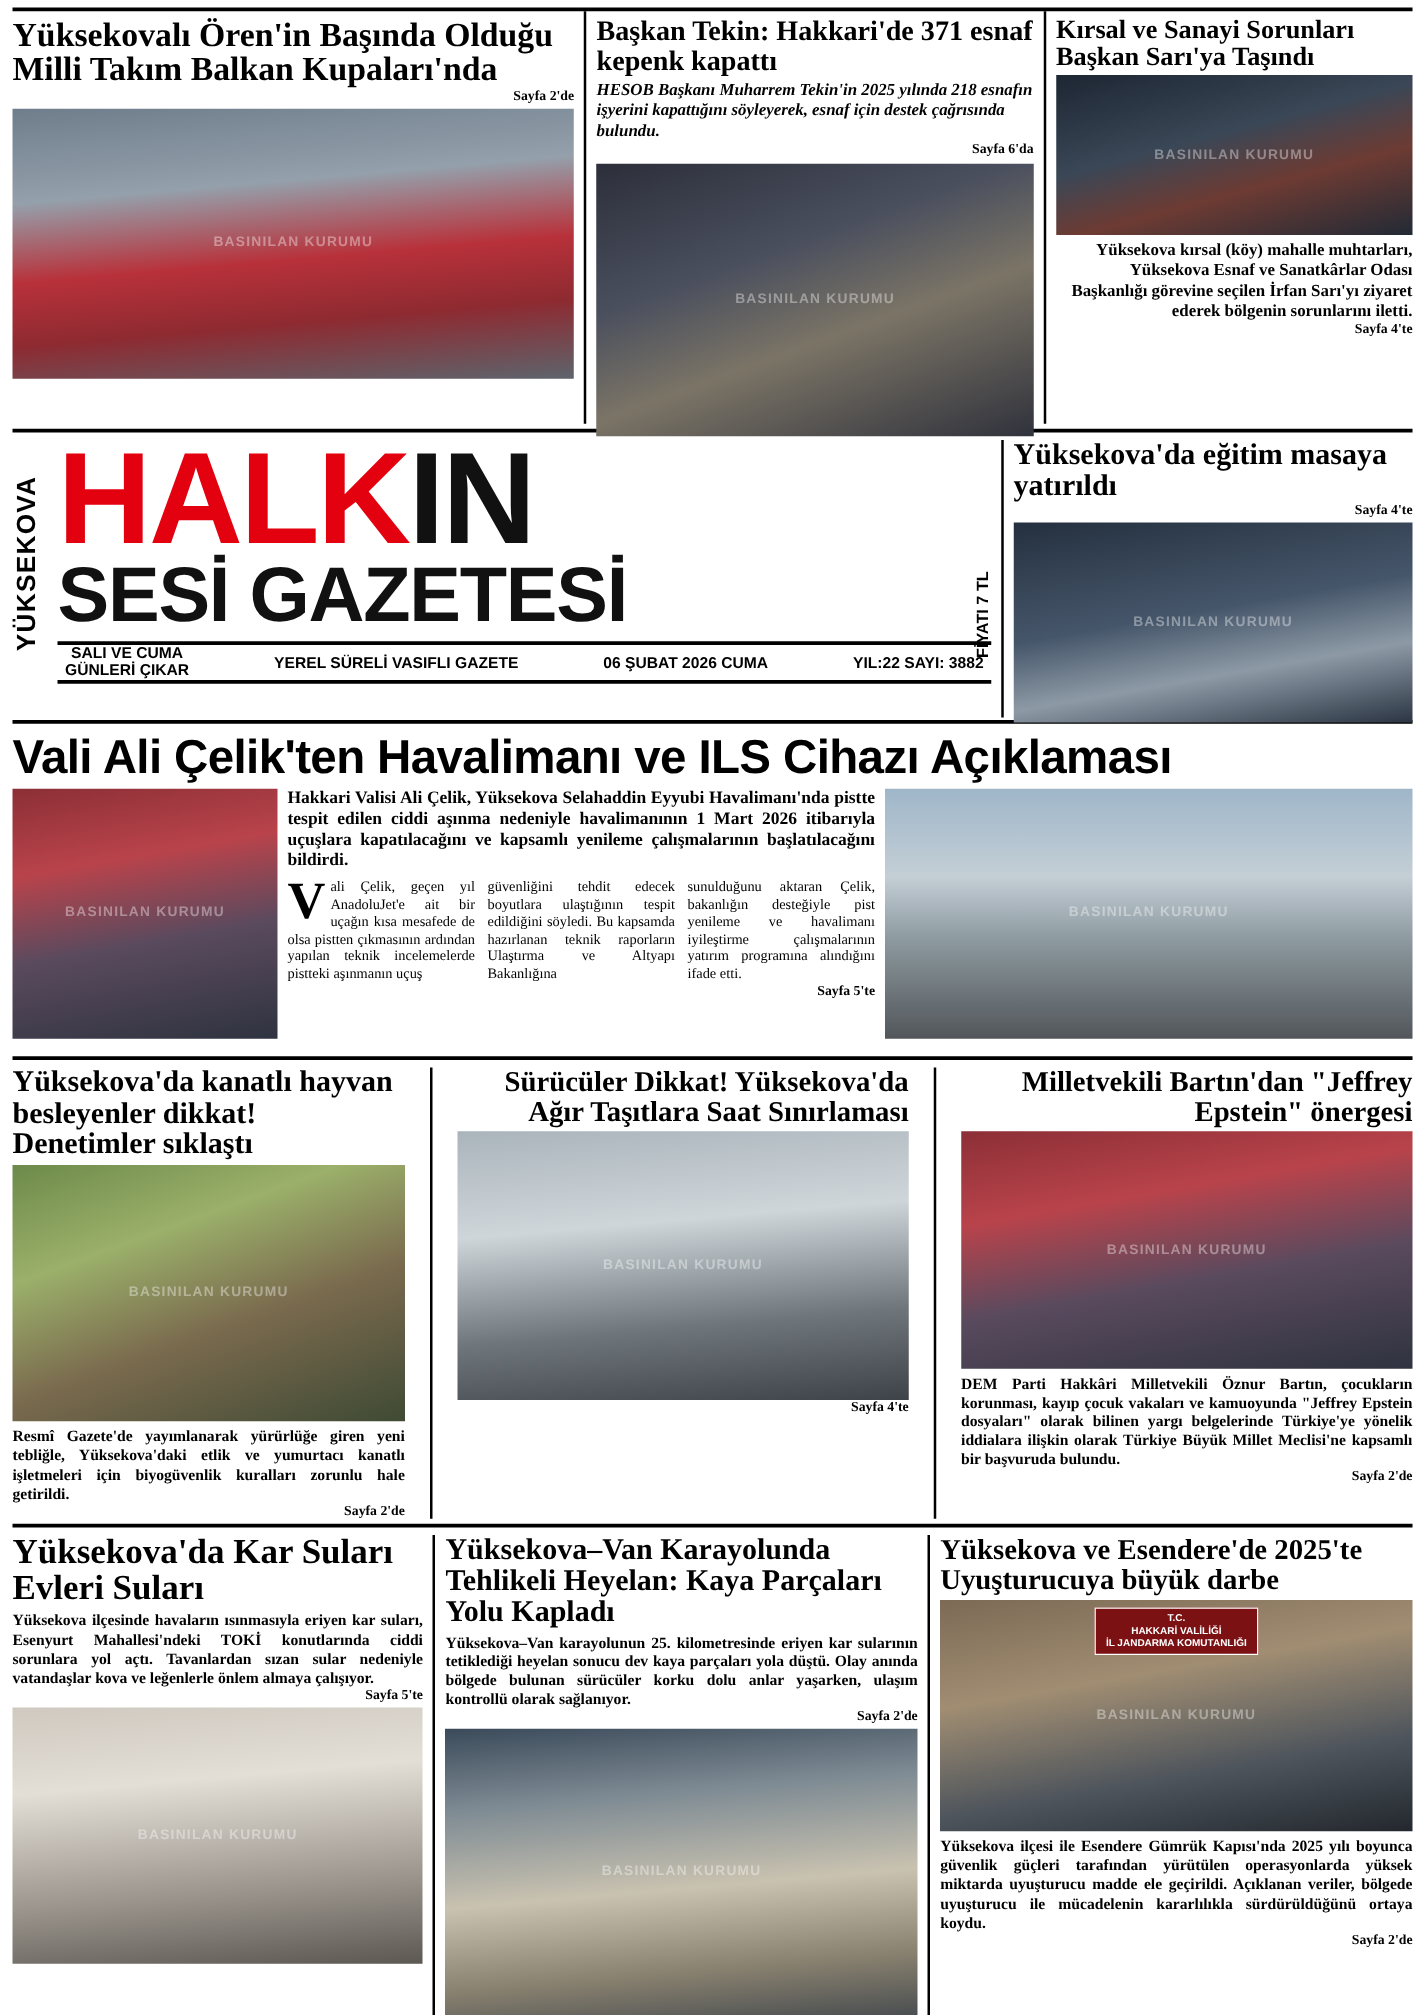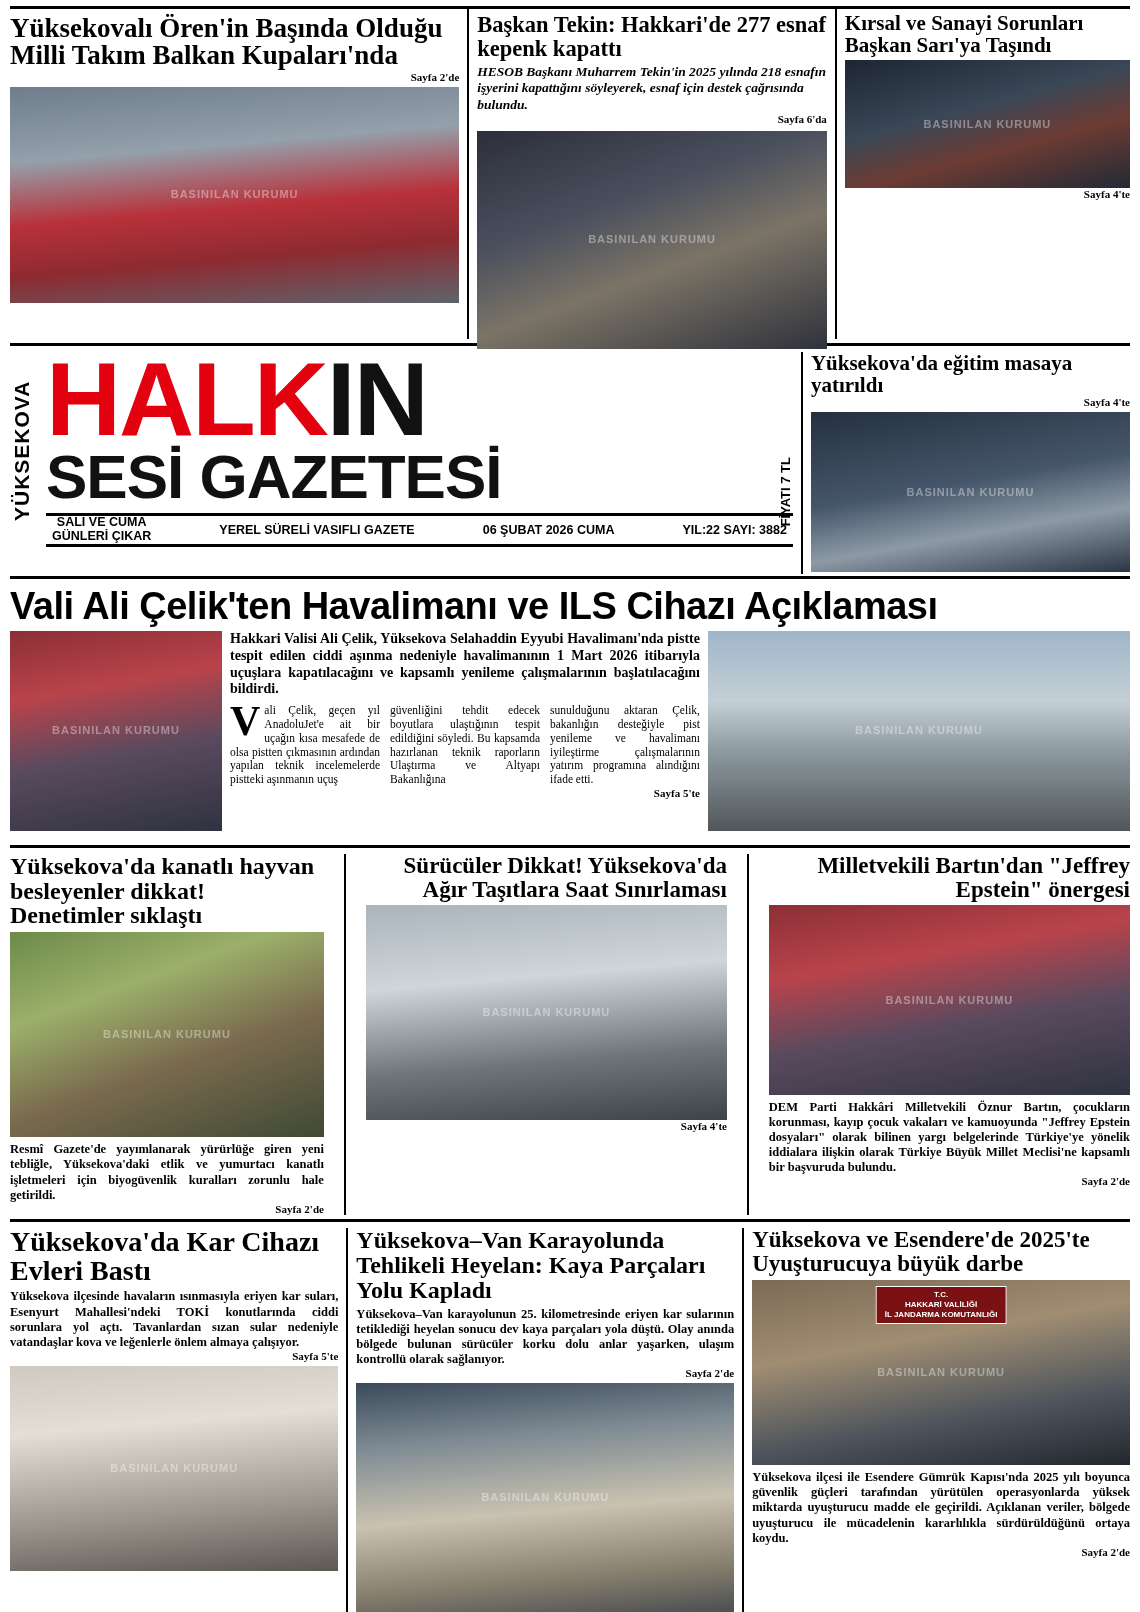--- a/index.html
+++ b/index.html
@@ -81,21 +81,21 @@
   }
   .mast-bar {
     margin-left: 36px; margin-top: 6px;
     border-top: 3px solid #000; border-bottom: 3px solid #000;
     display: flex; align-items: center; justify-content: space-between;
     font-family: "Liberation Sans", sans-serif; font-weight: bold; font-size: 12.5px;
     padding: 3px 6px; height: 34px;
   }
   .mast-bar .days { line-height: 1.1; text-align: center; }
   .mast-right { width: 322px; }
-  .mr-head { font-size: 21px; line-height: 1.05; font-weight: bold; }
+  .mr-head { font-size: 24px; line-height: 1.05; font-weight: bold; }
   .mr-photo { height: 160px; margin-top: 4px; }
 
   
   .lead-title {
     font-family: "Liberation Sans", sans-serif; font-weight: bold;
     font-size: 38px; line-height: 1.0; margin: 8px 0 6px 0; letter-spacing: -0.5px;
   }
   .lead-wrap { display: flex; gap: 8px; height: 210px; }
   .lead-photo-l { width: 212px; height: 200px; }
   .lead-mid { width: 470px; }
@@ -152,35 +152,36 @@
       <div class="hl a-head">Yüksekovalı Ören'in Başında Olduğu Milli Takım Balkan Kupaları'nda</div>
       <span class="page-ref">Sayfa 2'de</span>
       <div class="photo a-photo ph1">
         <div class="wm">BASINILAN KURUMU</div>
       </div>
     </div>
 
     <div class="sep-v"></div>
 
     <div class="tcol b">
-      <div class="hl b-head">Başkan Tekin: Hakkari'de 277 esnaf kepenk kapattı</div>
+      <div class="hl b-head">Başkan Tekin: Hakkari'de 371 esnaf kepenk kapattı</div>
       <div class="b-sub">HESOB Başkanı Muharrem Tekin'in 2025 yılında 218 esnafın işyerini kapattığını söyleyerek, esnaf için destek çağrısında bulundu.</div>
       <span class="page-ref">Sayfa 6'da</span>
       <div class="photo b-photo ph2">
         <div class="wm">BASINILAN KURUMU</div>
       </div>
     </div>
 
     <div class="sep-v"></div>
 
     <div class="tcol c">
       <div class="hl c-head">Kırsal ve Sanayi Sorunları Başkan Sarı'ya Taşındı</div>
       <div class="photo c-photo ph3">
         <div class="wm">BASINILAN KURUMU</div>
       </div>
+      <div class="c-text">Yüksekova kırsal (köy) mahalle muhtarları, Yüksekova Esnaf ve Sanatkârlar Odası Başkanlığı görevine seçilen İrfan Sarı'yı ziyaret ederek bölgenin sorunlarını iletti.</div>
       <span class="page-ref">Sayfa 4'te</span>
     </div>
   </div>
 
   <div class="rule" style="margin-top:4px;"></div>
 
   <div class="masthead">
     <div class="mast-left">
       <div class="vertical-yuksekova">YÜKSEKOVA</div>
       <div class="mast-title">
@@ -270,21 +271,21 @@
       </div>
       <div class="cap-small" style="margin-top:5px;">DEM Parti Hakkâri Milletvekili Öznur Bartın, çocukların korunması, kayıp çocuk vakaları ve kamuoyunda "Jeffrey Epstein dosyaları" olarak bilinen yargı belgelerinde Türkiye'ye yönelik iddialara ilişkin olarak Türkiye Büyük Millet Meclisi'ne kapsamlı bir başvuruda bulundu.</div>
       <span class="page-ref">Sayfa 2'de</span>
     </div>
   </div>
 
   <div class="rule" style="margin-top:4px;"></div>
 
   <div class="bot">
     <div class="b1">
-      <div class="hl b-head2">Yüksekova'da Kar Cihazı Evleri Bastı</div>
+      <div class="hl b-head2">Yüksekova'da Kar Suları Evleri Suları</div>
       <div class="body-txt">Yüksekova ilçesinde havaların ısınmasıyla eriyen kar suları, Esenyurt Mahallesi'ndeki TOKİ konutlarında ciddi sorunlara yol açtı. Tavanlardan sızan sular nedeniyle vatandaşlar kova ve leğenlerle önlem almaya çalışıyor.</div>
       <span class="page-ref">Sayfa 5'te</span>
       <div class="photo ph9" style="height:205px;margin-top:4px;">
         <div class="wm">BASINILAN KURUMU</div>
       </div>
     </div>
 
     <div class="sep-v"></div>
 
     <div class="b2">

